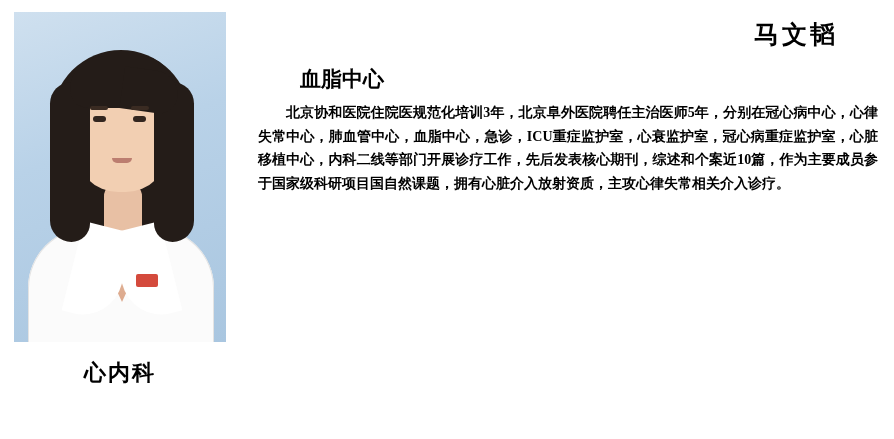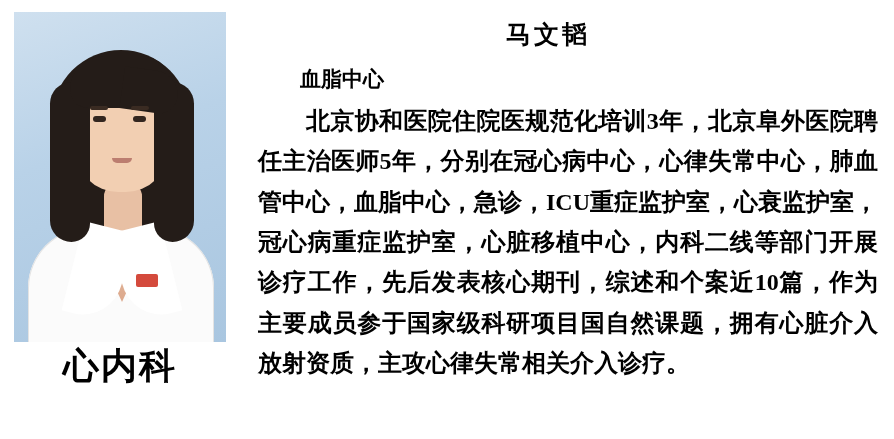--- a/index.html
+++ b/index.html
@@ -173,47 +173,48 @@
     left: 140px;
     top: 70px;
     width: 40px;
     height: 160px;
     background: #241c18;
     border-radius: 8px 30px 30px 26px;
   }
   .dept {
     width: 212px;
     text-align: center;
-    font-size: 36px;
+    margin-top: 16px;
+    font-size: 22px;
     font-weight: bold;
     letter-spacing: 2px;
     font-family: "Liberation Sans", sans-serif;
   }
   .text-col {
     position: absolute;
     left: 258px;
     top: 18px;
     width: 620px;
   }
   .doctor-name {
-    text-align: center;
+    text-align: right;
     font-size: 25px;
     font-weight: bold;
     letter-spacing: 3px;
     margin: 0 0 14px 0;
     padding-right: 40px;
   }
   .title-line {
     font-size: 21px;
     font-weight: bold;
     margin: 0 0 8px 0;
     text-indent: 2em;
   }
   .bio {
-    font-size: 24px;
+    font-size: 14px;
     font-weight: bold;
     line-height: 1.68;
     margin: 0;
     text-indent: 2em;
     text-align: justify;
     word-break: break-all;
   }
 </style>
 </head>
 <body>

